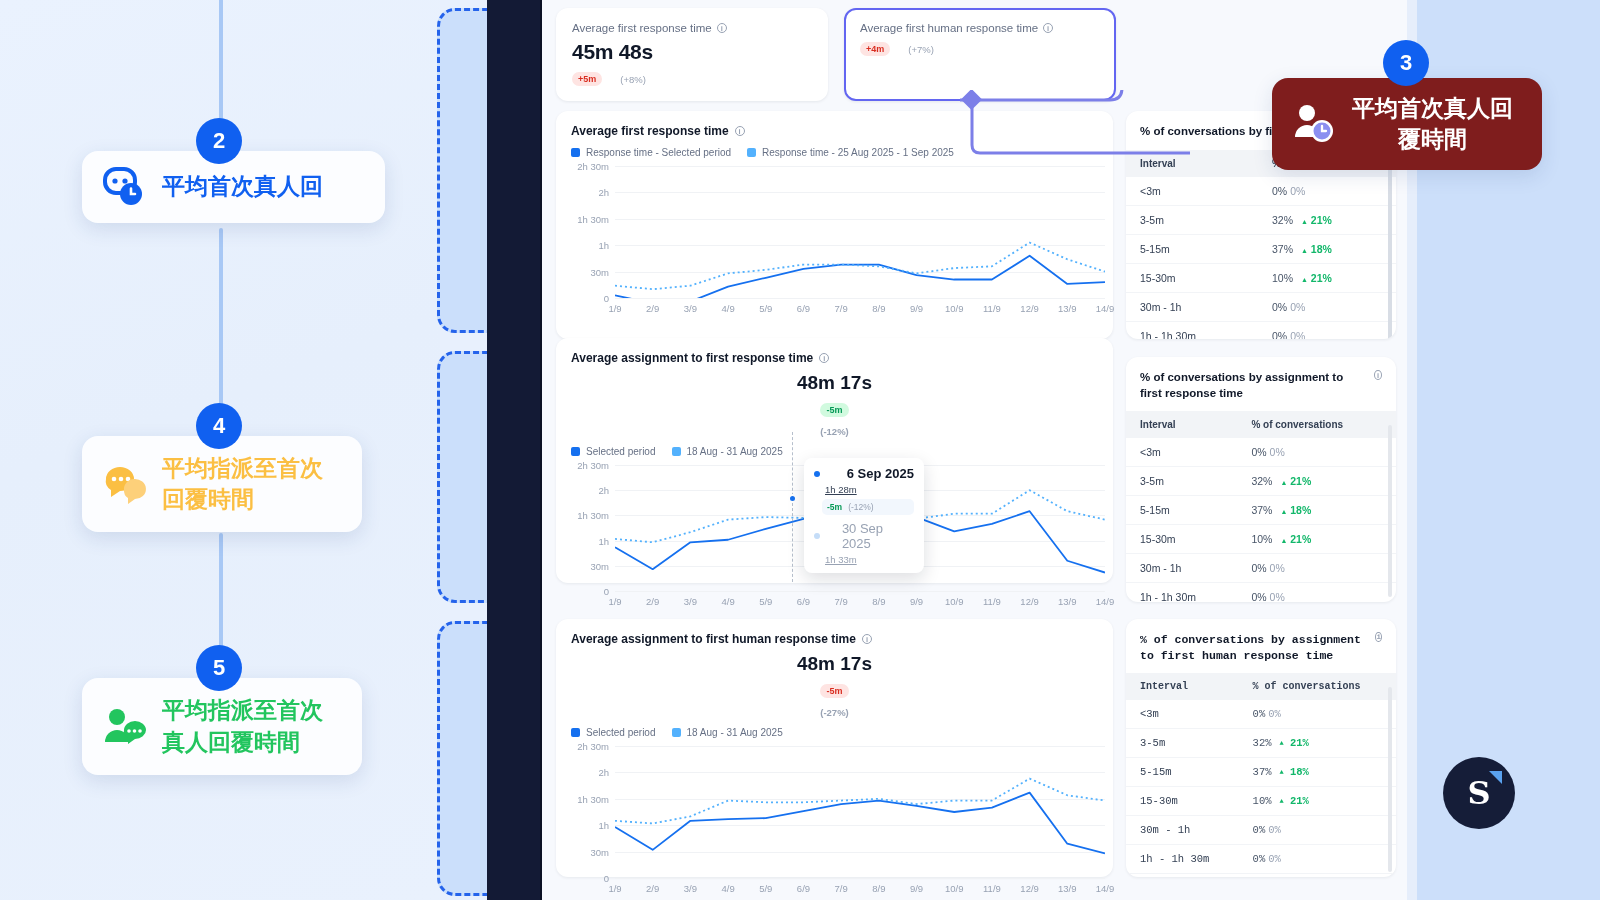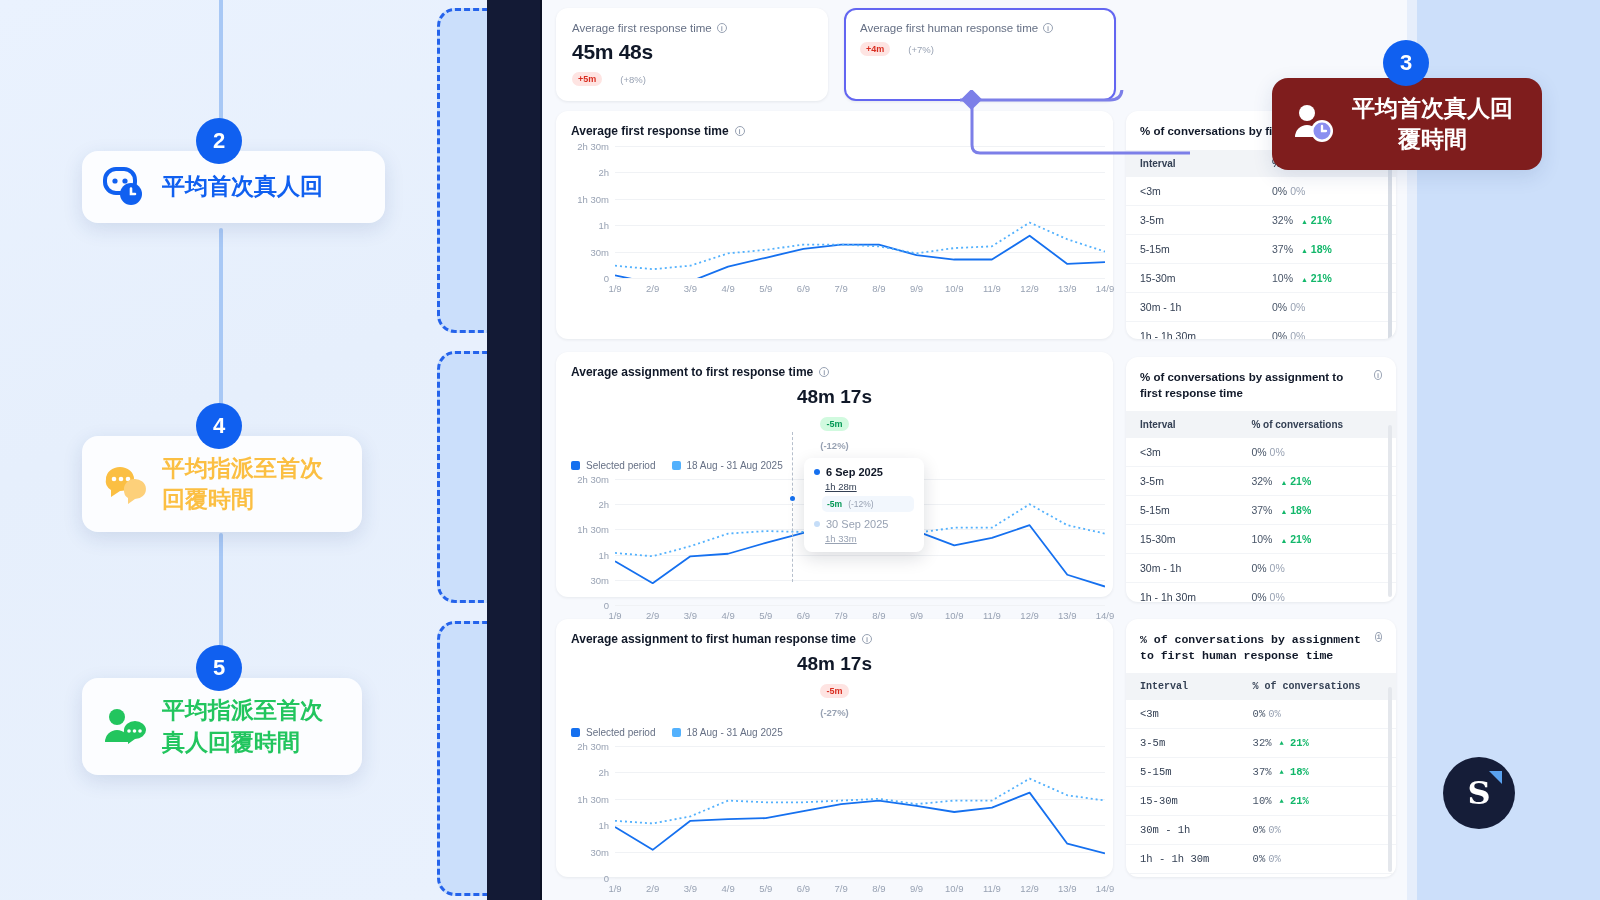--- a/index.html
+++ b/index.html
@@ -75,21 +75,21 @@
   td{font-size:10.5px;color:#344054;padding:8px 14px;border-bottom:1px solid #f2f4f7;}
   td.val{color:#475467;}
   .d0{color:#98a2b3;margin-left:3px;}
   .dup{color:#12b76a;margin-left:8px;font-weight:600;}
   .tri{color:#12b76a;font-size:7px;vertical-align:middle;}
   .sbar{position:absolute;right:4px;width:4px;border-radius:2px;background:#e4e7ec;}
 
   
   #tooltip{position:absolute;background:#fff;border-radius:8px;
     box-shadow:0 6px 18px rgba(16,24,40,.14);padding:8px 10px;width:120px;z-index:6;}
-  .tt-row{display:flex;align-items:center;gap:6px;font-size:11px;}
+  .tt-row{display:flex;align-items:center;gap:22px;font-size:13px;justify-content:space-between;}
   .dot{width:6px;height:6px;border-radius:50%;}
   .tt-v{font-size:9.5px;color:#344054;margin:3px 0 0 11px;text-decoration:underline;}
   .tt-box{background:#f2f7fd;border-radius:5px;padding:3px 5px;margin:4px 0 6px 8px;display:flex;gap:6px;align-items:center;}
   #vline-dash{position:absolute;border-left:1px dashed #b6bfcc;z-index:5;}
   #pt{position:absolute;width:9px;height:9px;border-radius:50%;background:#1570ef;
     border:2px solid #fff;z-index:6;}
 
   
   .badge{position:absolute;width:46px;height:46px;border-radius:50%;background:#1060f0;
     color:#fff;font-size:22px;font-weight:700;display:flex;align-items:center;justify-content:center;z-index:9;}
@@ -154,20 +154,30 @@
         <span class="pct">(+7%)</span>
       </div>
     </div>
   </div>
 
   <div class="chart-card" style="left:14px;top:111px;width:557px;height:228px;padding:13px 15px;">
     <div class="chart-head">
       <span>Average first response time</span>
       <span class="info">i</span>
     </div>
+    <div class="legend" id="lg0">
+        <div class="lg">
+          <span class="sw" style="background:#1570ef"></span>
+          <span>Response time - Selected period</span>
+        </div>
+        <div class="lg">
+          <span class="sw" style="background:#53b1fd"></span>
+          <span>Response time - 25 Aug 2025 - 1 Sep 2025</span>
+        </div>
+      </div>
     <div class="plot" id="plot0" style="margin-left:44px;width:490px;height:132px;">
         <div class="grid" style="top: 132px;"></div>
         <div class="ylab" style="top: 132px;">0</div>
         <div class="grid" style="top: 105.6px;"></div>
         <div class="ylab" style="top: 105.6px;">30m</div>
         <div class="grid" style="top: 79.2px;"></div>
         <div class="ylab" style="top: 79.2px;">1h</div>
         <div class="grid" style="top: 52.8px;"></div>
         <div class="ylab" style="top: 52.8px;">1h 30m</div>
         <div class="grid" style="top: 26.4px;"></div>
@@ -188,21 +198,21 @@
         <div class="xlab" style="left: 414.615px;">12/9</div>
         <div class="xlab" style="left: 452.308px;">13/9</div>
         <div class="xlab" style="left: 490px;">14/9</div>
         <svg width="490" height="132" style="position: absolute; left: 0px; top: 0px;">
           <polyline points="0,129.36 37.69230769230769,137.28 75.38461538461539,135.52 113.07692307692308,120.56 150.76923076923077,111.76 188.46153846153848,102.96000000000001 226.15384615384616,98.56 263.8461538461538,98.56 301.53846153846155,109.12 339.2307692307692,113.52 376.92307692307696,113.52 414.6153846153846,89.75999999999999 452.3076923076923,117.92 490,116.16" fill="none" stroke="#1570ef" stroke-width="1.8" stroke-linejoin="round"></polyline>
           <polyline points="0,119.68 37.69230769230769,123.2 75.38461538461539,119.68 113.07692307692308,107.36 150.76923076923077,103.84 188.46153846153848,98.56 226.15384615384616,98.56 263.8461538461538,100.32 301.53846153846155,107.36 339.2307692307692,102.08 376.92307692307696,100.32 414.6153846153846,76.56 452.3076923076923,93.28 490,105.6" fill="none" stroke="#53b1fd" stroke-width="1.8" stroke-dasharray="2,3" stroke-linejoin="round"></polyline>
         </svg>
       </div>
   </div>
 
-  <div class="chart-card" style="left:14px;top:352px;width:557px;height:245px;padding:13px 15px;">
+  <div class="chart-card" style="left:14px;top:338px;width:557px;height:245px;padding:13px 15px;">
     <div class="chart-head">
       <span>Average assignment to first response time</span>
       <span class="info">i</span>
     </div>
     <div class="big-val">
       <span>48m 17s</span>
       <span class="pill down">-5m</span>
       <span class="pct">(-12%)</span>
     </div>
     <div class="legend" id="lg1">

